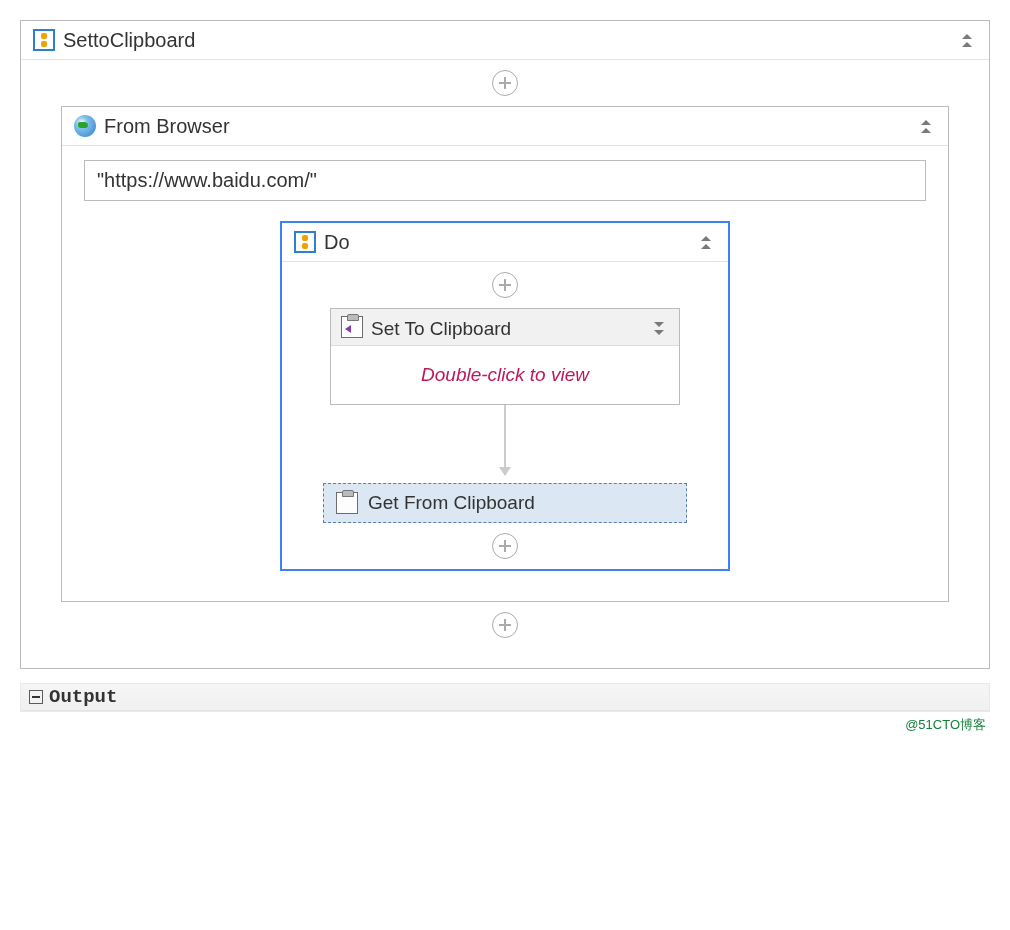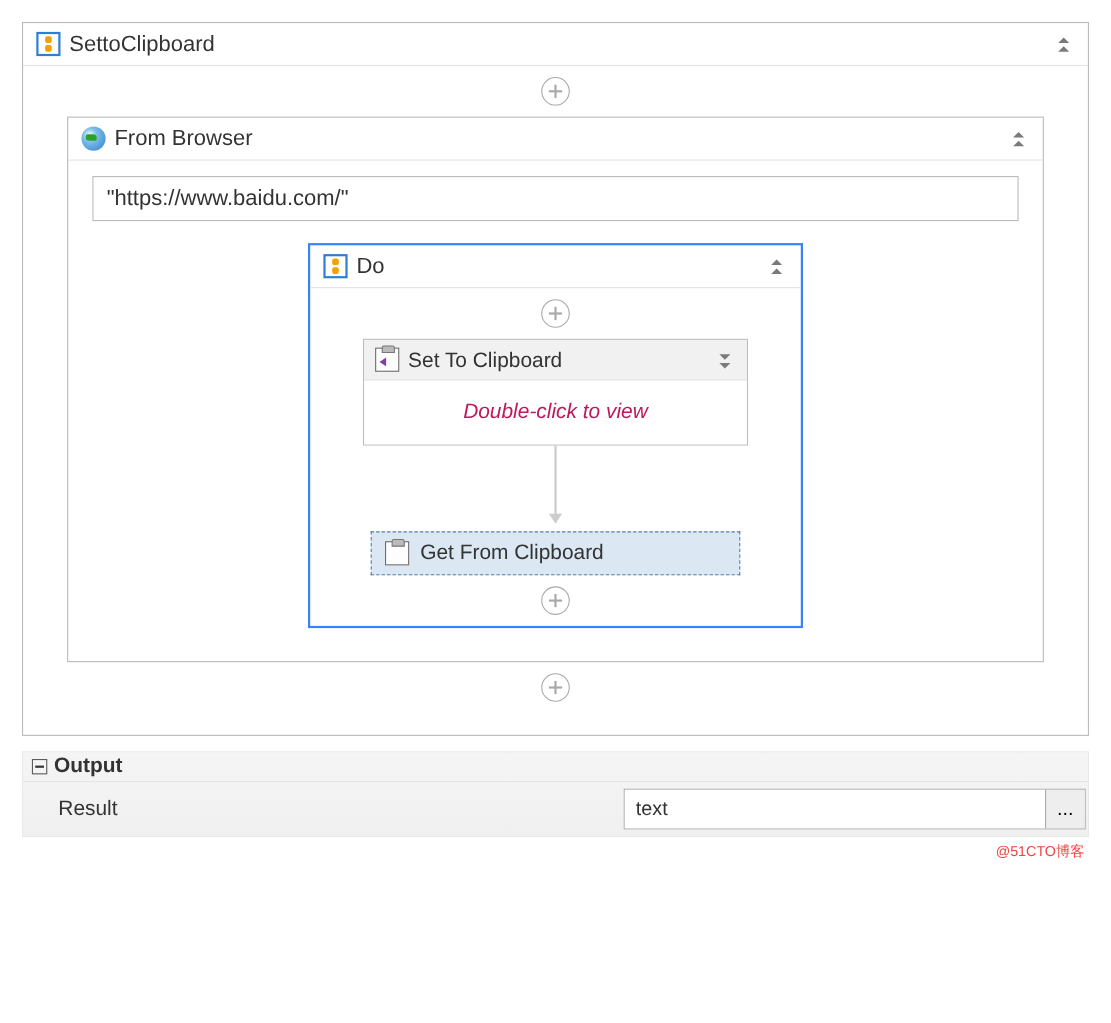--- a/index.html
+++ b/index.html
@@ -121,56 +121,56 @@
     text-align:center;
     font-size:19px;
     font-style:italic;
     color:#be185d;
     background:#fff;
   }
   .arrow-line{width:2px;height:70px;background:#ccc;margin:0 auto;position:relative;}
   .arrow-line::after{content:"";position:absolute;bottom:-1px;left:-5px;width:0;height:0;border-left:6px solid transparent;border-right:6px solid transparent;border-top:9px solid #ccc;}
 
   .activity-selected {
-    width: 336px;
+    width: 364px;
     margin: 8px auto 0 auto;
     border: 1.5px dashed #5a7fb0;
     background: #dbe7f3;
     display:flex;align-items:center;
     padding:6px 10px;font-size:19px;
     cursor:pointer;
   }
   .activity-selected .title{flex:1;padding-left:8px;}
 
   
   .output-panel {
     margin-top: 14px;
     border: 1px solid #e9e9e9;
     background: linear-gradient(#f5f5f5,#f0f0f0);
   }
   .output-header {
-    display:flex;align-items:center;padding:2px 2px;border-bottom:1px solid #e4e4e4;
+    display:flex;align-items:center;padding:2px 2px;border-bottom:1px solid #e4e4e4;font-family:Liberation Mono, monospace;
   }
   .toggle-box{width:14px;height:14px;border:1px solid #5b5b5b;display:flex;align-items:center;justify-content:center;font-size:14px;line-height:1;margin:0 6px;cursor:pointer;position:relative;}
   .toggle-box::before{content:"";position:absolute;width:8px;height:1.5px;background:#333;}
   .output-header .section { font-weight: bold; font-size:19px; }
   .output-row{
     display:flex;align-items:center;padding:6px 2px 6px 32px;
   }
   .output-row .label{flex:1;font-size:19px;}
   .value-box{
     flex:0 0 420px;display:flex;border:1px solid #aaa;background:#fff;
   }
   .value-box input{
     flex:1;border:none;padding:7px 10px;font-size:18px;color:#333;outline:none;
   }
   .value-box button{
     width:36px;border:none;border-left:1px solid #aaa;background:#eee;font-size:18px;cursor:pointer;
   }
-  .watermark{ text-align:right;font-size:13px;color:#ef4444;margin-top:4px;padding-right:4px;}
+  .watermark{ text-align:right;font-size:13px;color:#15803d;margin-top:4px;padding-right:4px;}
 </style>
 </head>
 <body>
 
 <div class="outer-frame">
   <div class="header-bar">
     <span class="icon-box">
         <span class="icon-seq"></span>
       </span>
     <span class="title">SettoClipboard</span>
@@ -235,22 +235,15 @@
   </div>
 
   <div class="plus-circle"></div>
 </div>
 
 <div class="output-panel">
   <div class="output-header">
     <span class="toggle-box"></span>
     <span class="section">Output</span>
   </div>
-  <div class="output-row">
-    <span class="label">Result</span>
-    <span class="value-box">
-      <input type="text" value="text" style="">
-      <button>...</button>
-    </span>
-  </div>
 </div>
 
 <div class="watermark">@51CTO博客</div>
 
 </body></html>

